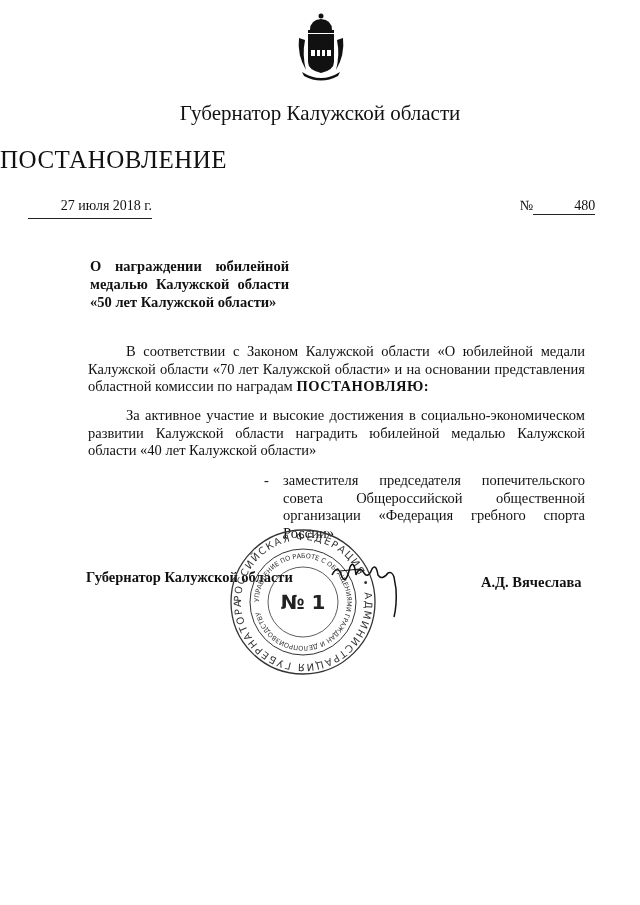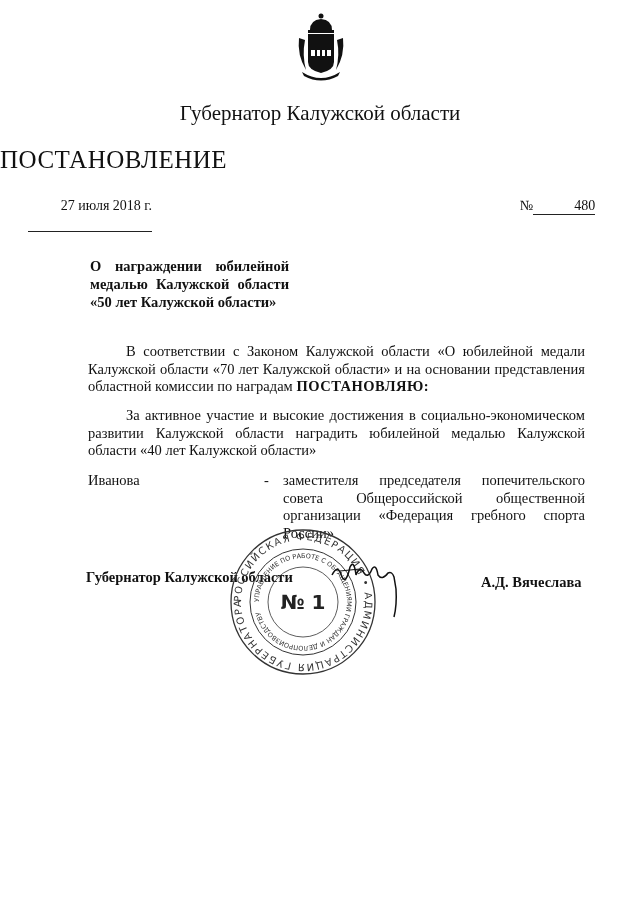--- a/index.html
+++ b/index.html
@@ -1,21 +1,21 @@
 <!DOCTYPE html>
 <html><head>
 <meta charset="utf-8">
 <style>
   html, body { margin:0; padding:0; background:#ffffff; }
   body { width:640px; height:905px; position:relative; overflow:hidden; color:#111; font-family:"Liberation Serif","DejaVu Serif",serif; }
   .abs { position:absolute; }
   #emblem { left:296px; top:10px; width:50px; height:72px; }
   #org-title { left:0; width:640px; top:101px; text-align:center; font-size:21px; }
   #doc-type { left:0; width:640px; top:146px; font-size:25px; letter-spacing:0.5px; }
-  #date-line { left:28px; top:198px; width:124px; border-bottom:1px solid #222; font-size:14px; text-align:right; padding-bottom:17px; }
+  #date-line { left:28px; top:198px; width:124px; border-bottom:1px solid #222; font-size:14px; text-align:right; padding-bottom:4px; }
   #num-block { left:520px; top:198px; font-size:14px; }
   #num-block .no { display:inline-block; }
   #num-block .val { display:inline-block; width:62px; border-bottom:1px solid #222; text-align:right; }
   #subject { left:90px; top:257px; width:199px; font-weight:bold; font-size:14.5px; line-height:18px; text-align:justify; text-align-last:left; }
   .para { left:88px; width:497px; font-size:14.5px; line-height:17.5px; text-align:justify; }
   .para .indent { display:inline-block; width:38px; }
   #p1 { top:343px; }
   #p2 { top:407px; }
   #p1 b { letter-spacing:0.5px; }
   #nominee-name { left:88px; top:472px; font-size:14.5px; line-height:17.5px; }
@@ -55,21 +55,20 @@
   <span class="no">№</span><span class="val">480</span>
 </div>
 
 <div id="subject" class="abs">О награждении юбилейной медалью Калужской области «50 лет Калужской области»</div>
 
 <div id="p1" class="abs para"><span class="indent"></span><span>В соответствии с Законом Калужской области «О юбилейной медали Калужской области «70 лет Калужской области» и на основании представления областной комиссии по наградам </span><b>ПОСТАНОВЛЯЮ:</b></div>
 
 <div id="p2" class="abs para"><span class="indent"></span><span>За активное участие и высокие достижения в социально-экономическом развитии Калужской области наградить юбилейной медалью Калужской области «40 лет Калужской области»</span></div>
 
 <div id="nominee-name" class="abs">
-  <div>Иванова</div>
 </div>
 <div id="dash" class="abs">-</div>
 <div id="nominee-desc" class="abs">заместителя председателя попечительского совета Общероссийской общественной организации «Федерация гребного спорта России»</div>
 
 <div id="sign-title" class="abs">Губернатор Калужской области</div>
 <div id="sign-name" class="abs">А.Д. Вячеслава</div>
 
 <svg id="stamp" class="abs" viewBox="0 0 150 150">
   <defs>
     <path id="outerArc" d="M75 75 m-62 0 a62 62 0 1 1 124 0 a62 62 0 1 1 -124 0"></path>

